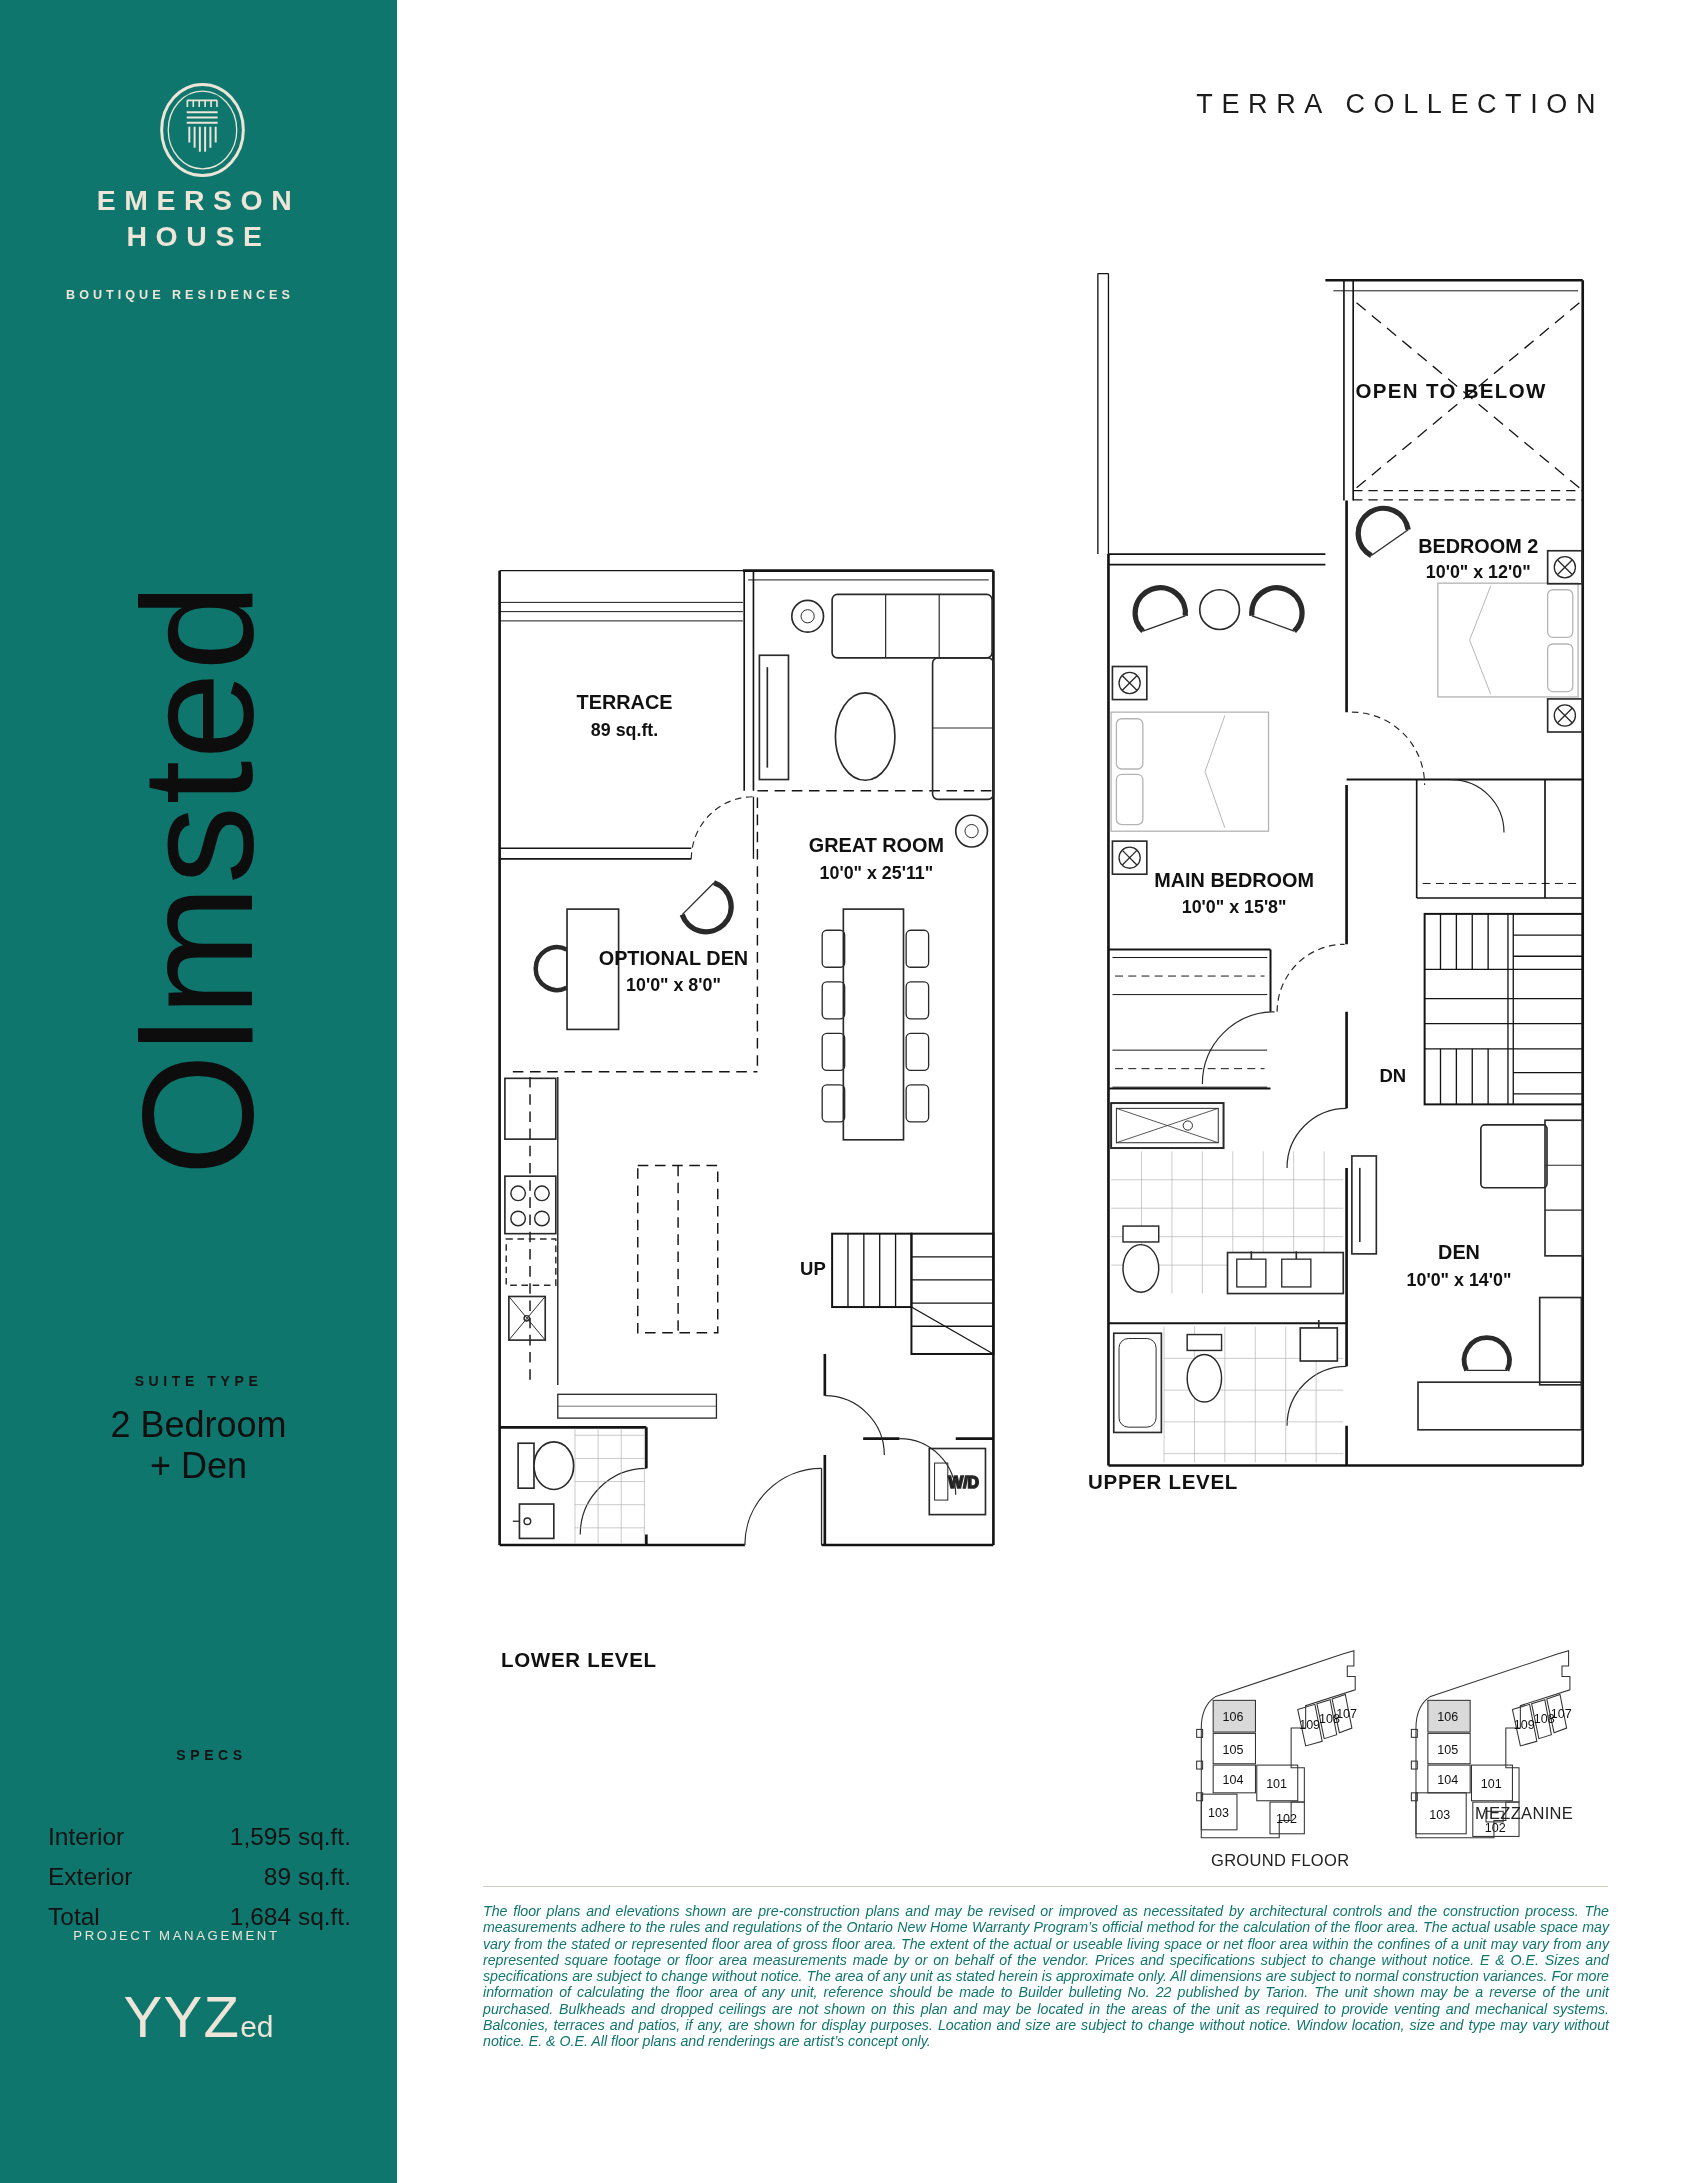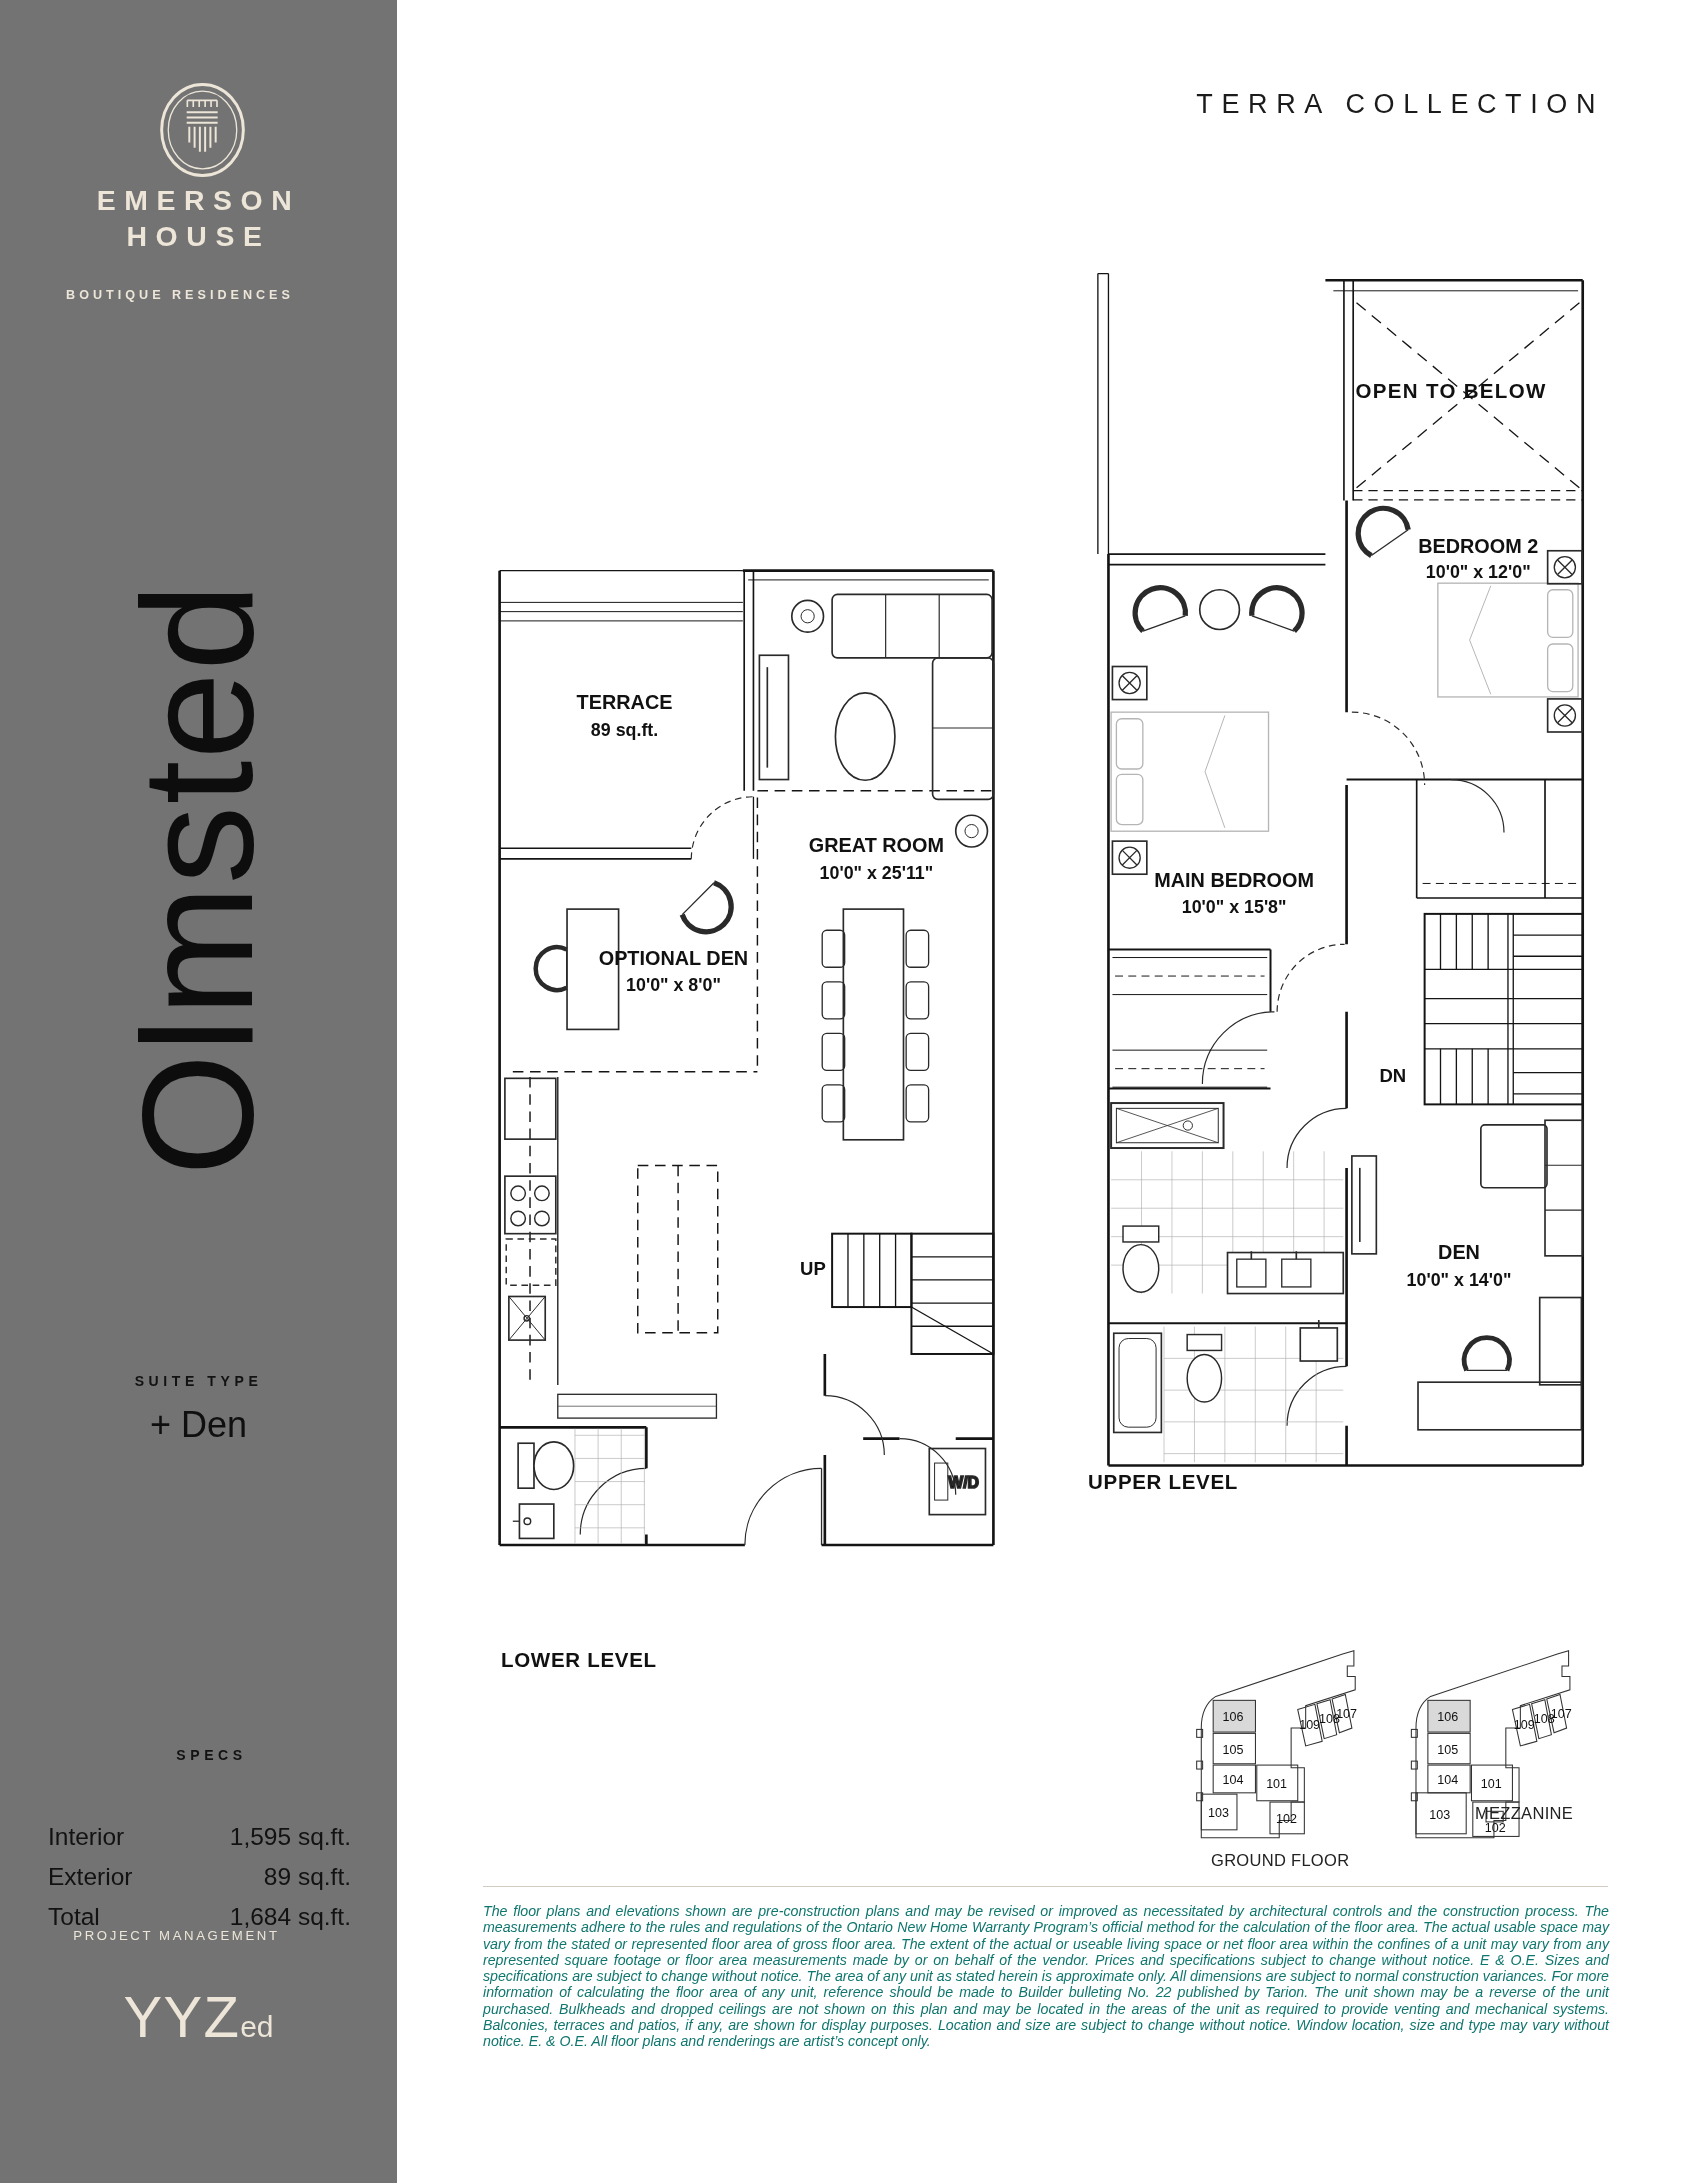--- a/index.html
+++ b/index.html
@@ -1,20 +1,20 @@
 <!DOCTYPE html>
 <html style="font-size:10.6px"><head>
 <meta charset="utf-8">
 <style>
   html,body{margin:0;padding:0;background:#e8e8e8;}
   .page{position:relative;width:1687px;height:2183px;background:#ffffff;overflow:hidden;
         font-family:"Liberation Sans","DejaVu Sans",sans-serif;}
   .abs{position:absolute;}
   
-  .sidebar{position:absolute;left:0;top:0;width:397px;height:2183px;background:#737373;}
+  .sidebar{position:absolute;left:0;top:0;width:397px;height:2183px;background:#0f766e;}
   .brand-line{position:absolute;width:397px;text-align:center;font-size:28.4px;font-weight:600;
               letter-spacing:8.6px;color:#ece5d8;}
   .tagline{position:absolute;width:360px;text-align:center;font-size:12.6px;font-weight:700;
            letter-spacing:4px;color:#ece5d8;}
   .suite-name{position:absolute;left:198px;top:879px;transform:translate(-50%,-50%) rotate(-90deg);
               font-size:157px;font-weight:300;color:#0d0d0d;white-space:nowrap;letter-spacing:1.3px;}
   .side-heading{position:absolute;width:397px;text-align:center;font-size:14px;font-weight:700;
                 letter-spacing:4.6px;color:#121212;}
   .suite-type{position:absolute;width:397px;text-align:center;font-size:36px;font-weight:400;
               color:#0f0f0f;line-height:41px;}
@@ -66,20 +66,21 @@
     </svg>
 
     <div class="brand-line" style="top:184px;">EMERSON</div>
     <div class="brand-line" style="top:220px;">HOUSE</div>
     <div class="tagline" style="top:288px;">BOUTIQUE RESIDENCES</div>
 
     <div class="suite-name">Olmsted</div>
 
     <div class="side-heading" style="top:1373px;">SUITE TYPE</div>
     <div class="suite-type" style="top:1404px;">
+      <div>2 Bedroom</div>
       <div>+ Den</div>
     </div>
 
     <div class="side-heading" style="top:1747px;padding-left:13px;">SPECS</div>
 
     <div class="specs">
       <div class="spec-row">
         <span>Interior</span>
         <span>1,595 sq.ft.</span>
       </div>

